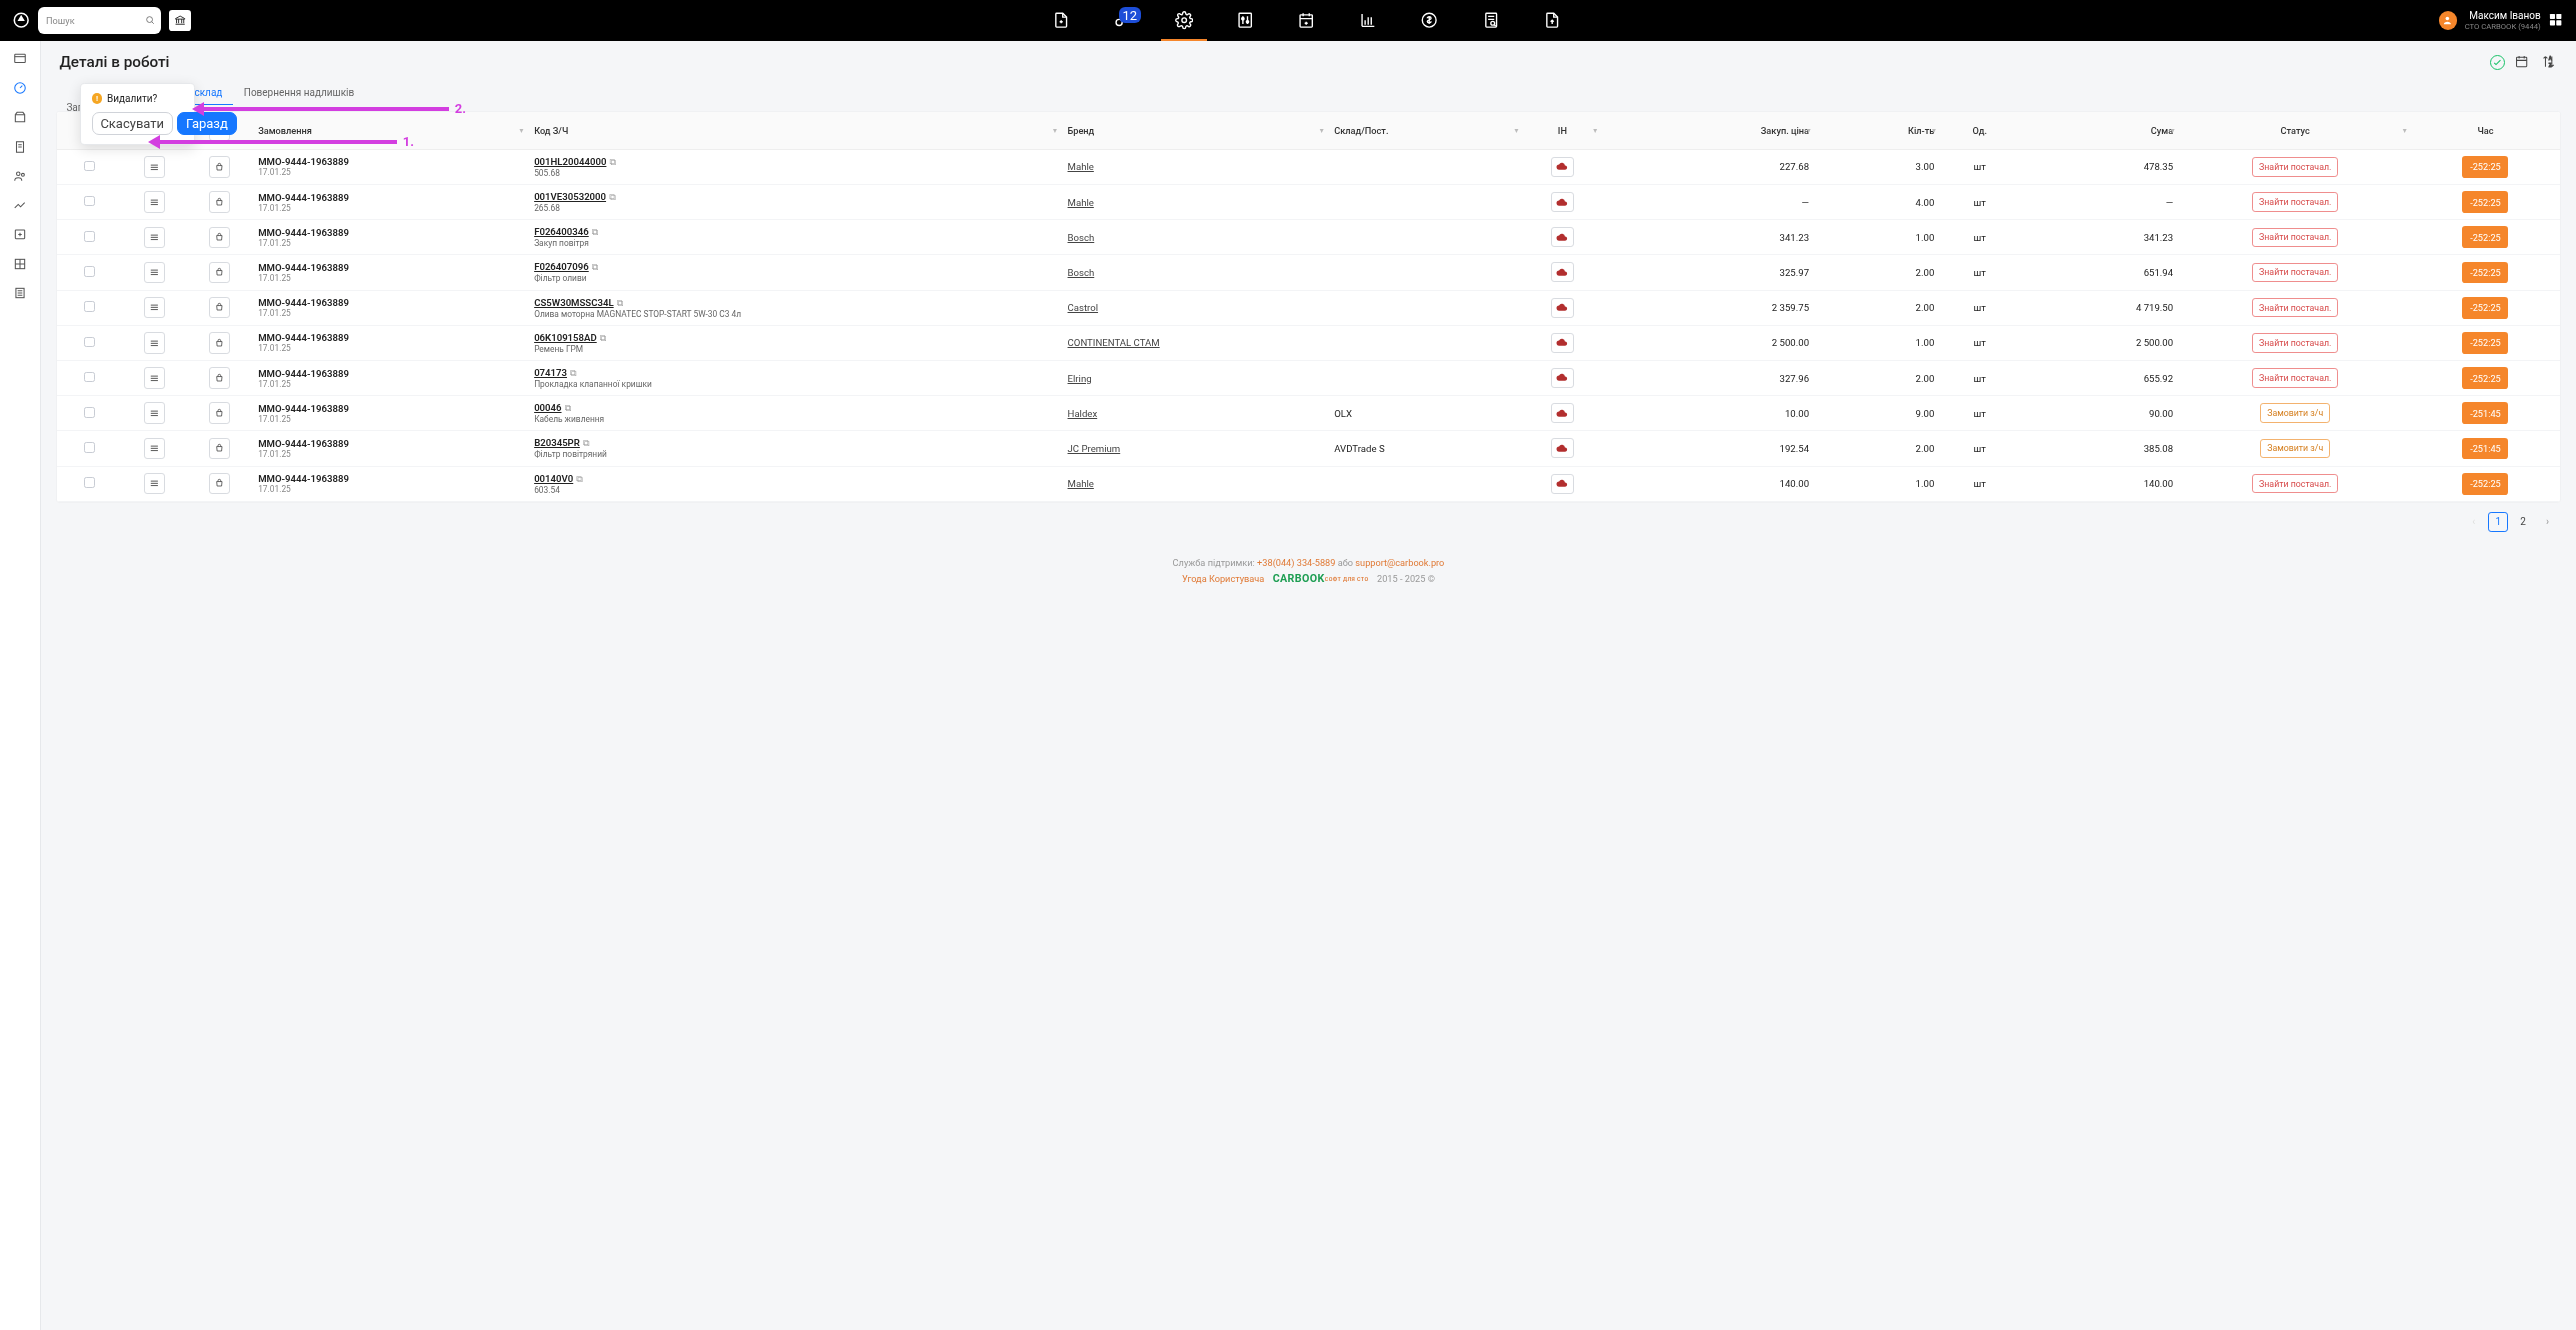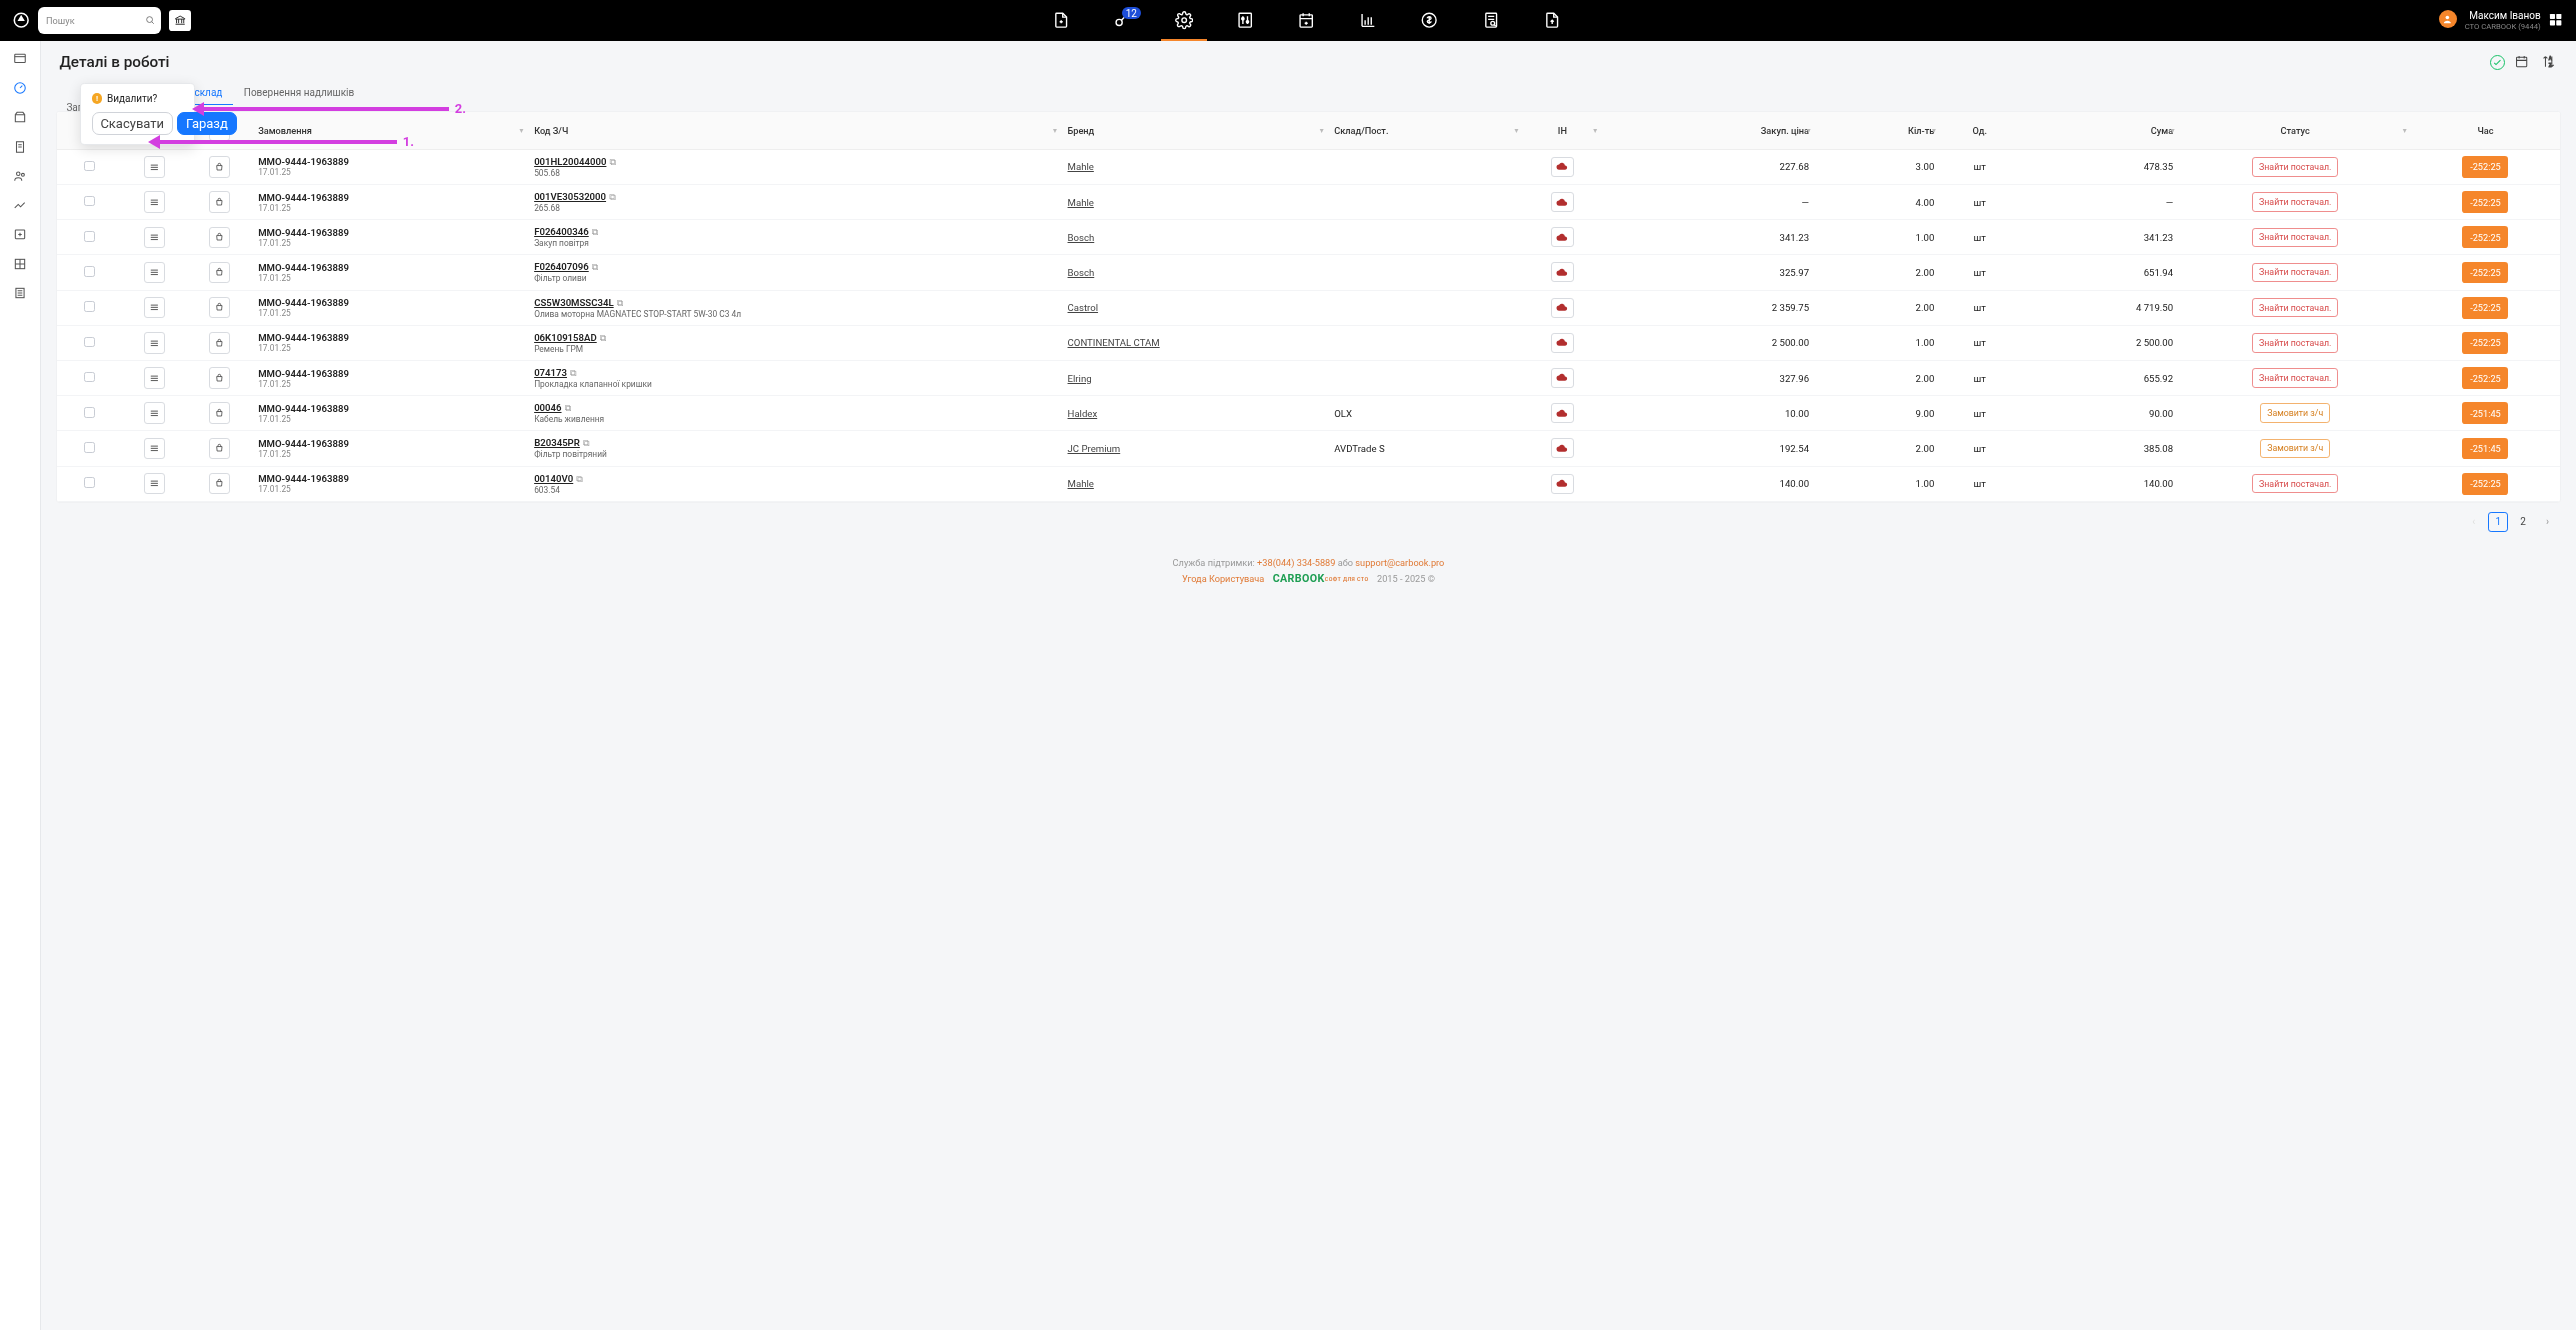--- a/index.html
+++ b/index.html
@@ -9,22 +9,22 @@
   .search-wrap { position: relative; width: 123px; }
   .search-input { width: 100%; height: 27px; border-radius: 6px; border: none; background: #fff; padding: 0 21.5px 0 7.7px; font-size: 9.2px; }
   .search-input::placeholder { color: #888; }
   .search-ic { position: absolute; right: 6.1px; top: 50%; transform: translateY(-50%); color: #666; }
   .bank-btn { width: 21.5px; height: 21.5px; border-radius: 3.1px; background: #fff; display: flex; align-items: center; justify-content: center; color: #222; cursor: pointer; }
   .top-center { flex: 1; display: flex; justify-content: center; gap: 43px; align-items: center; }
   .top-ic { color: #fff; width: 18.4px; height: 18.4px; position: relative; cursor: pointer; }
   .top-ic svg { width: 18.4px; height: 18.4px; }
   .top-ic.active { color: #fff; }
   .top-ic.active::after { content:''; position:absolute; bottom:-11.5px; left:-14px; right:-14px; height:2.3px; background:#f5862b; }
-  .badge-key { position:absolute; top:-4.6px; right:-9.2px; background:#1d4ed8; color:#fff; font-size:10px; padding:0.8px 3.8px; border-radius:6.1px; }
-  .user-block { display:flex; align-items:flex-start; gap:7.7px;margin-left:16px; }
+  .badge-key { position:absolute; top:-4.6px; right:-9.2px; background:#1d4ed8; color:#fff; font-size:13px; padding:0.8px 3.8px; border-radius:6.1px; }
+  .user-block { display:flex; align-items:center; gap:7.7px;margin-left:16px; }
   .avatar { width:18.4px; height:18.4px; border-radius:50%; background:#f5862b; display:flex; align-items:center; justify-content:center; color:#fff; font-weight:600; font-size:9.2px; }
   .user-text { text-align:right; line-height:1.2; }
   .user-name { color:#fff; font-size:10px; }
   .user-sub { color:#888; font-size:7.7px; }
   .apps-ic { color:#fff; }
 
   .layout { display:flex; }
   .sidebar { width:41px; background:#fff; border-right:0.8px solid #e6e8eb; padding-top:10.7px; display:flex; flex-direction:column; gap:15.3px; align-items:center; }
   .side-ic { width:14px; height:14px; color:#555; cursor:pointer; }
   .side-ic.active { color:#1677ff; }

